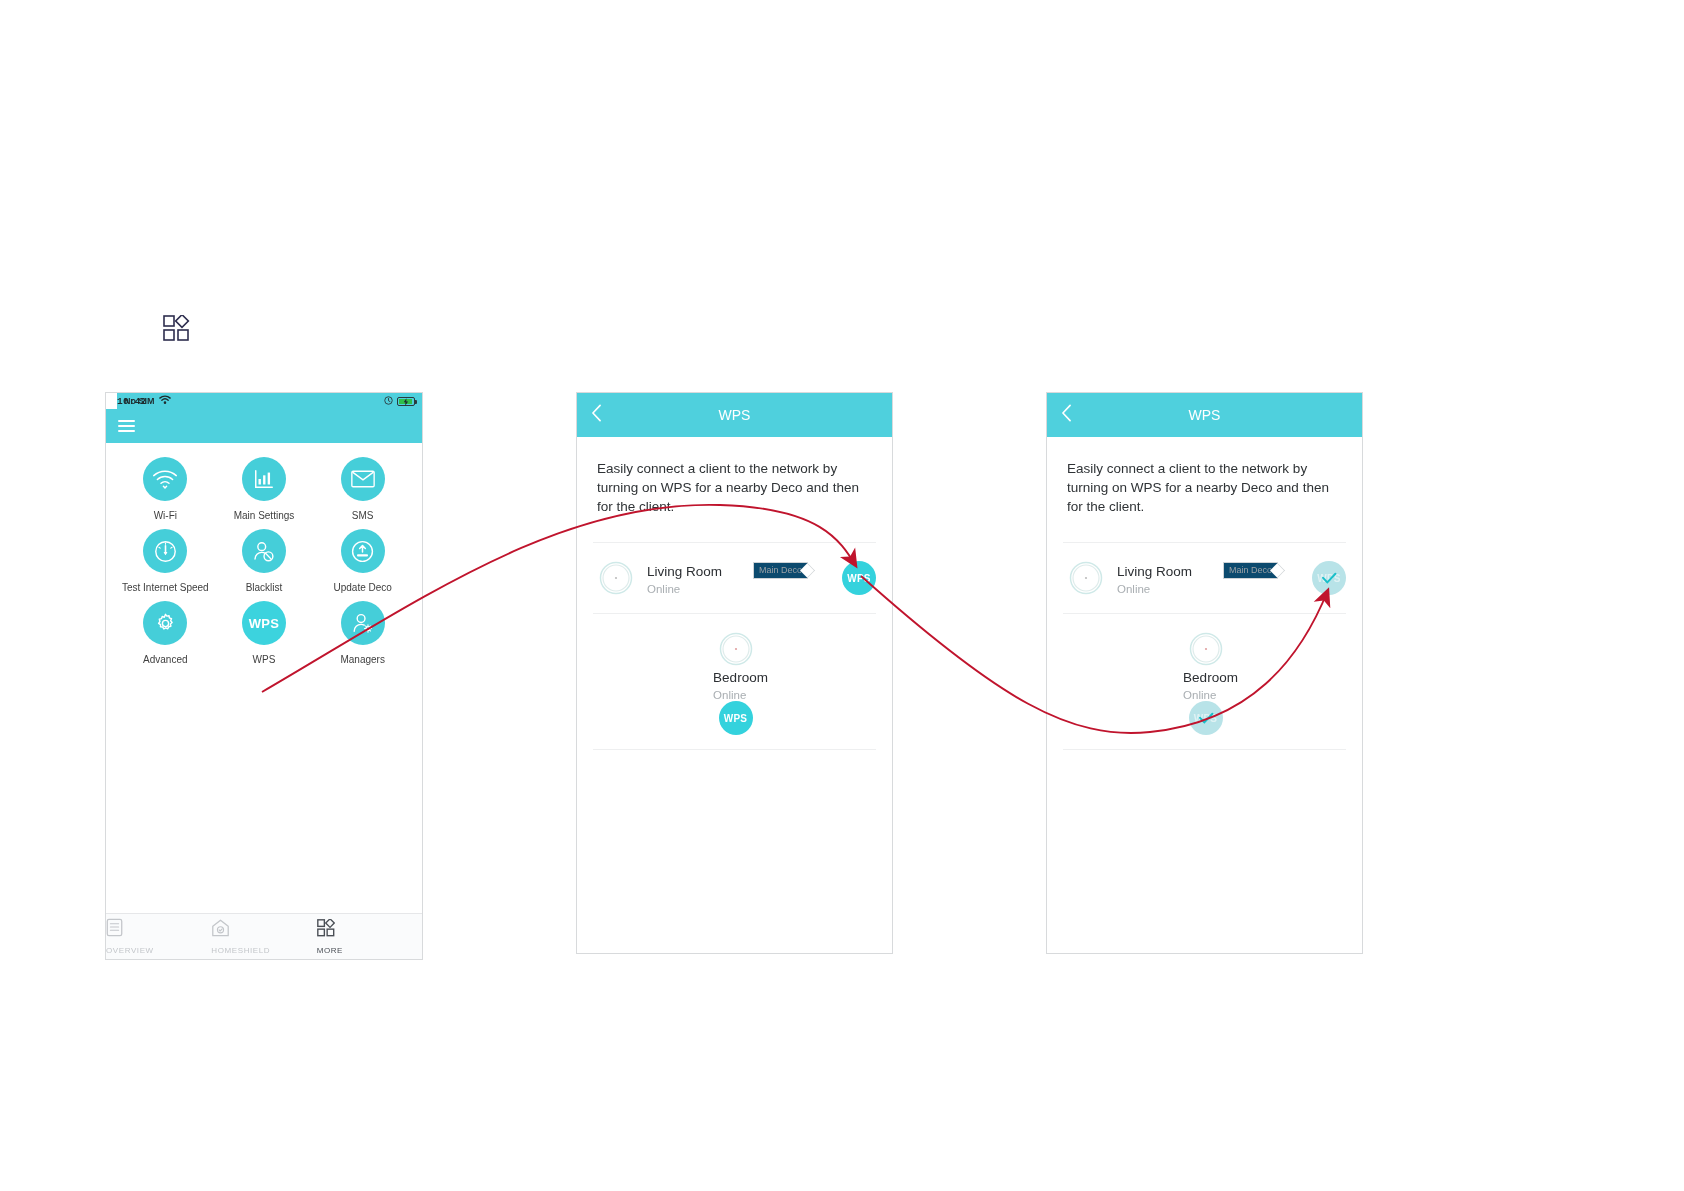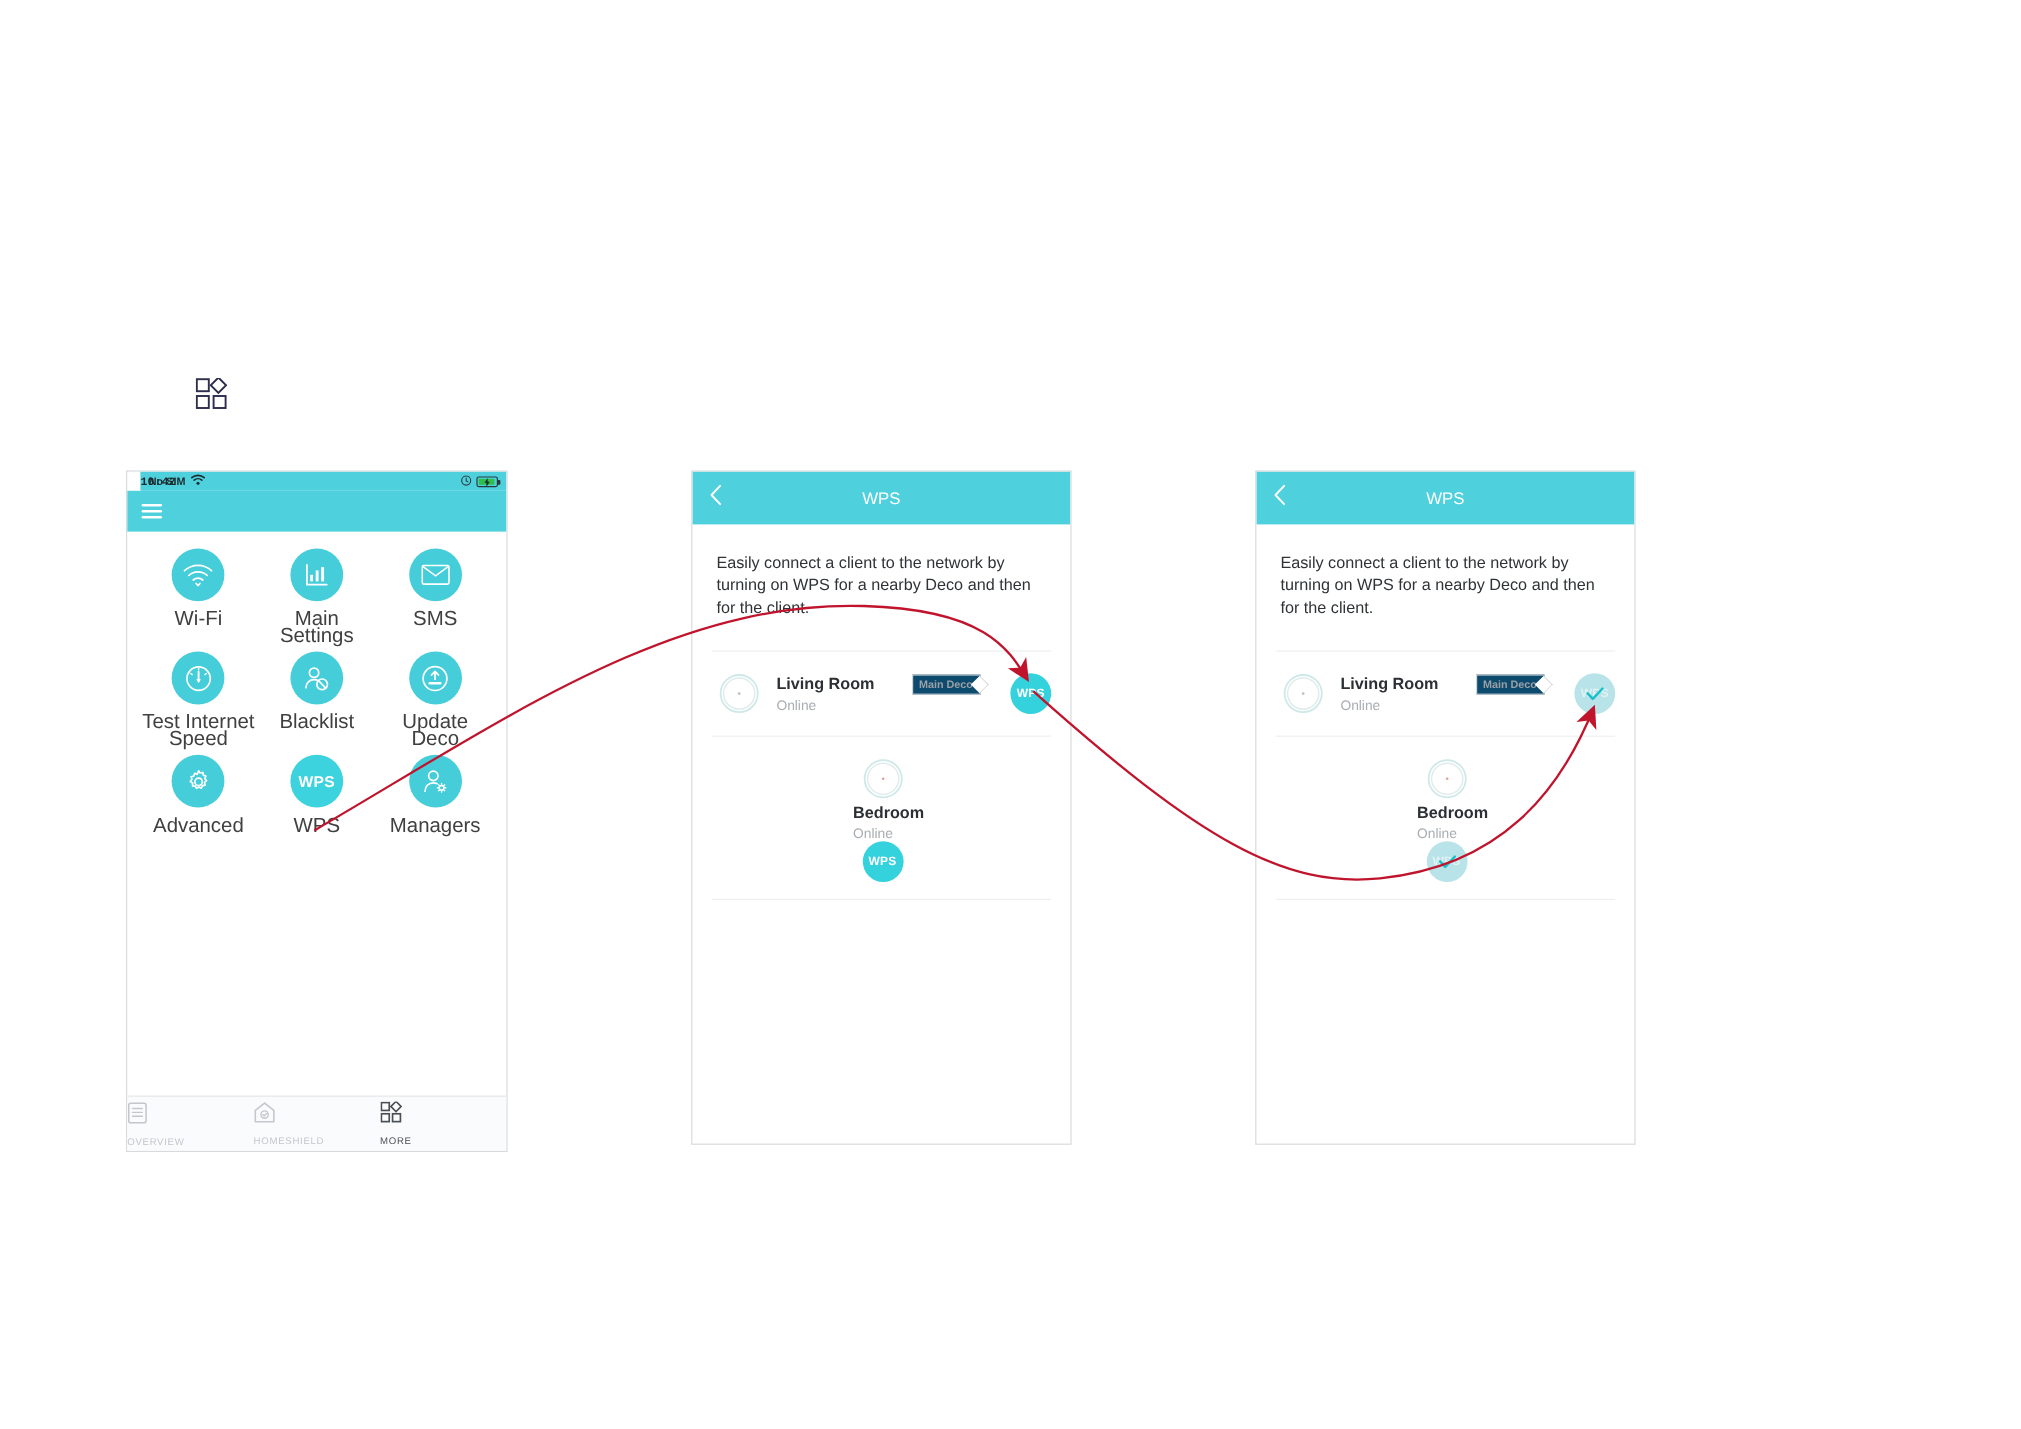--- a/index.html
+++ b/index.html
@@ -62,21 +62,21 @@
     padding: 14px 10px 0 10px; row-gap: 6px;
   }
   .tile { display: flex; flex-direction: column; align-items: center; }
   .tile-circle {
     width: 44px; height: 44px; border-radius: 50%;
     background: #45ced9; display: flex; align-items: center; justify-content: center;
     color: #fff;
   }
   .tile-circle.wps-tile { background: #3cd3de; font-size: 13px; font-weight: bold; letter-spacing: .3px; }
   .tile-label {
-    margin-top: 8px; font-size: 17px; color: #404040; text-align: center; line-height: 14px;
+    margin-top: 8px; font-size: 10px; color: #404040; text-align: center; line-height: 14px;
   }
 
   .tabbar {
     position: absolute; left: 0; right: 0; bottom: 0; height: 46px;
     background: #fafbfc; border-top: 1px solid #e6e7e9;
     display: flex; align-items: center;
   }
   .tab { flex: 1; display: flex; flex-direction: column; align-items: flex-start; gap: 5px; }
   .tab-label { font-size: 8px; letter-spacing: .6px; color: #c3c6ca; }
   .tab.active .tab-label { color: #4a4f56; }
@@ -94,21 +94,21 @@
   }
 
   .dev-list { margin-top: 26px; padding: 0 16px; }
   .dev-row {
     display: flex; align-items: center; padding: 14px 0 14px 2px;
     border-top: 1px solid #eeeff0;
   }
   .dev-row:last-child { border-bottom: 1px solid #eeeff0; flex-direction: column; }
   .dev-icon { width: 42px; height: 42px; flex: 0 0 42px; }
   .dev-text { flex: 1; margin-left: 10px; }
-  .dev-name-line { display: flex; align-items: flex-start; gap: 7px; font-weight: bold; }
+  .dev-name-line { display: flex; align-items: flex-end; gap: 7px; }
   .dev-name { font-size: 13.5px; color: #2c2f33; }
   .deco-badge {
     position: relative; font-size: 9px; color: #9aa0a5;
     border: 1px solid #cfd3d6; border-right: none; padding: 2px 6px 2px 5px; line-height: 11px;
     background: #0c4a6e; white-space: nowrap; margin-left: 24px;
   }
   .deco-badge::after {
     content: ""; position: absolute; right: -8px; top: -1px;
     width: 16px; height: 16px; border-top: 1px solid #cfd3d6; border-right: 1px solid #cfd3d6;
     transform: rotate(45deg) scale(.62); transform-origin: center;

